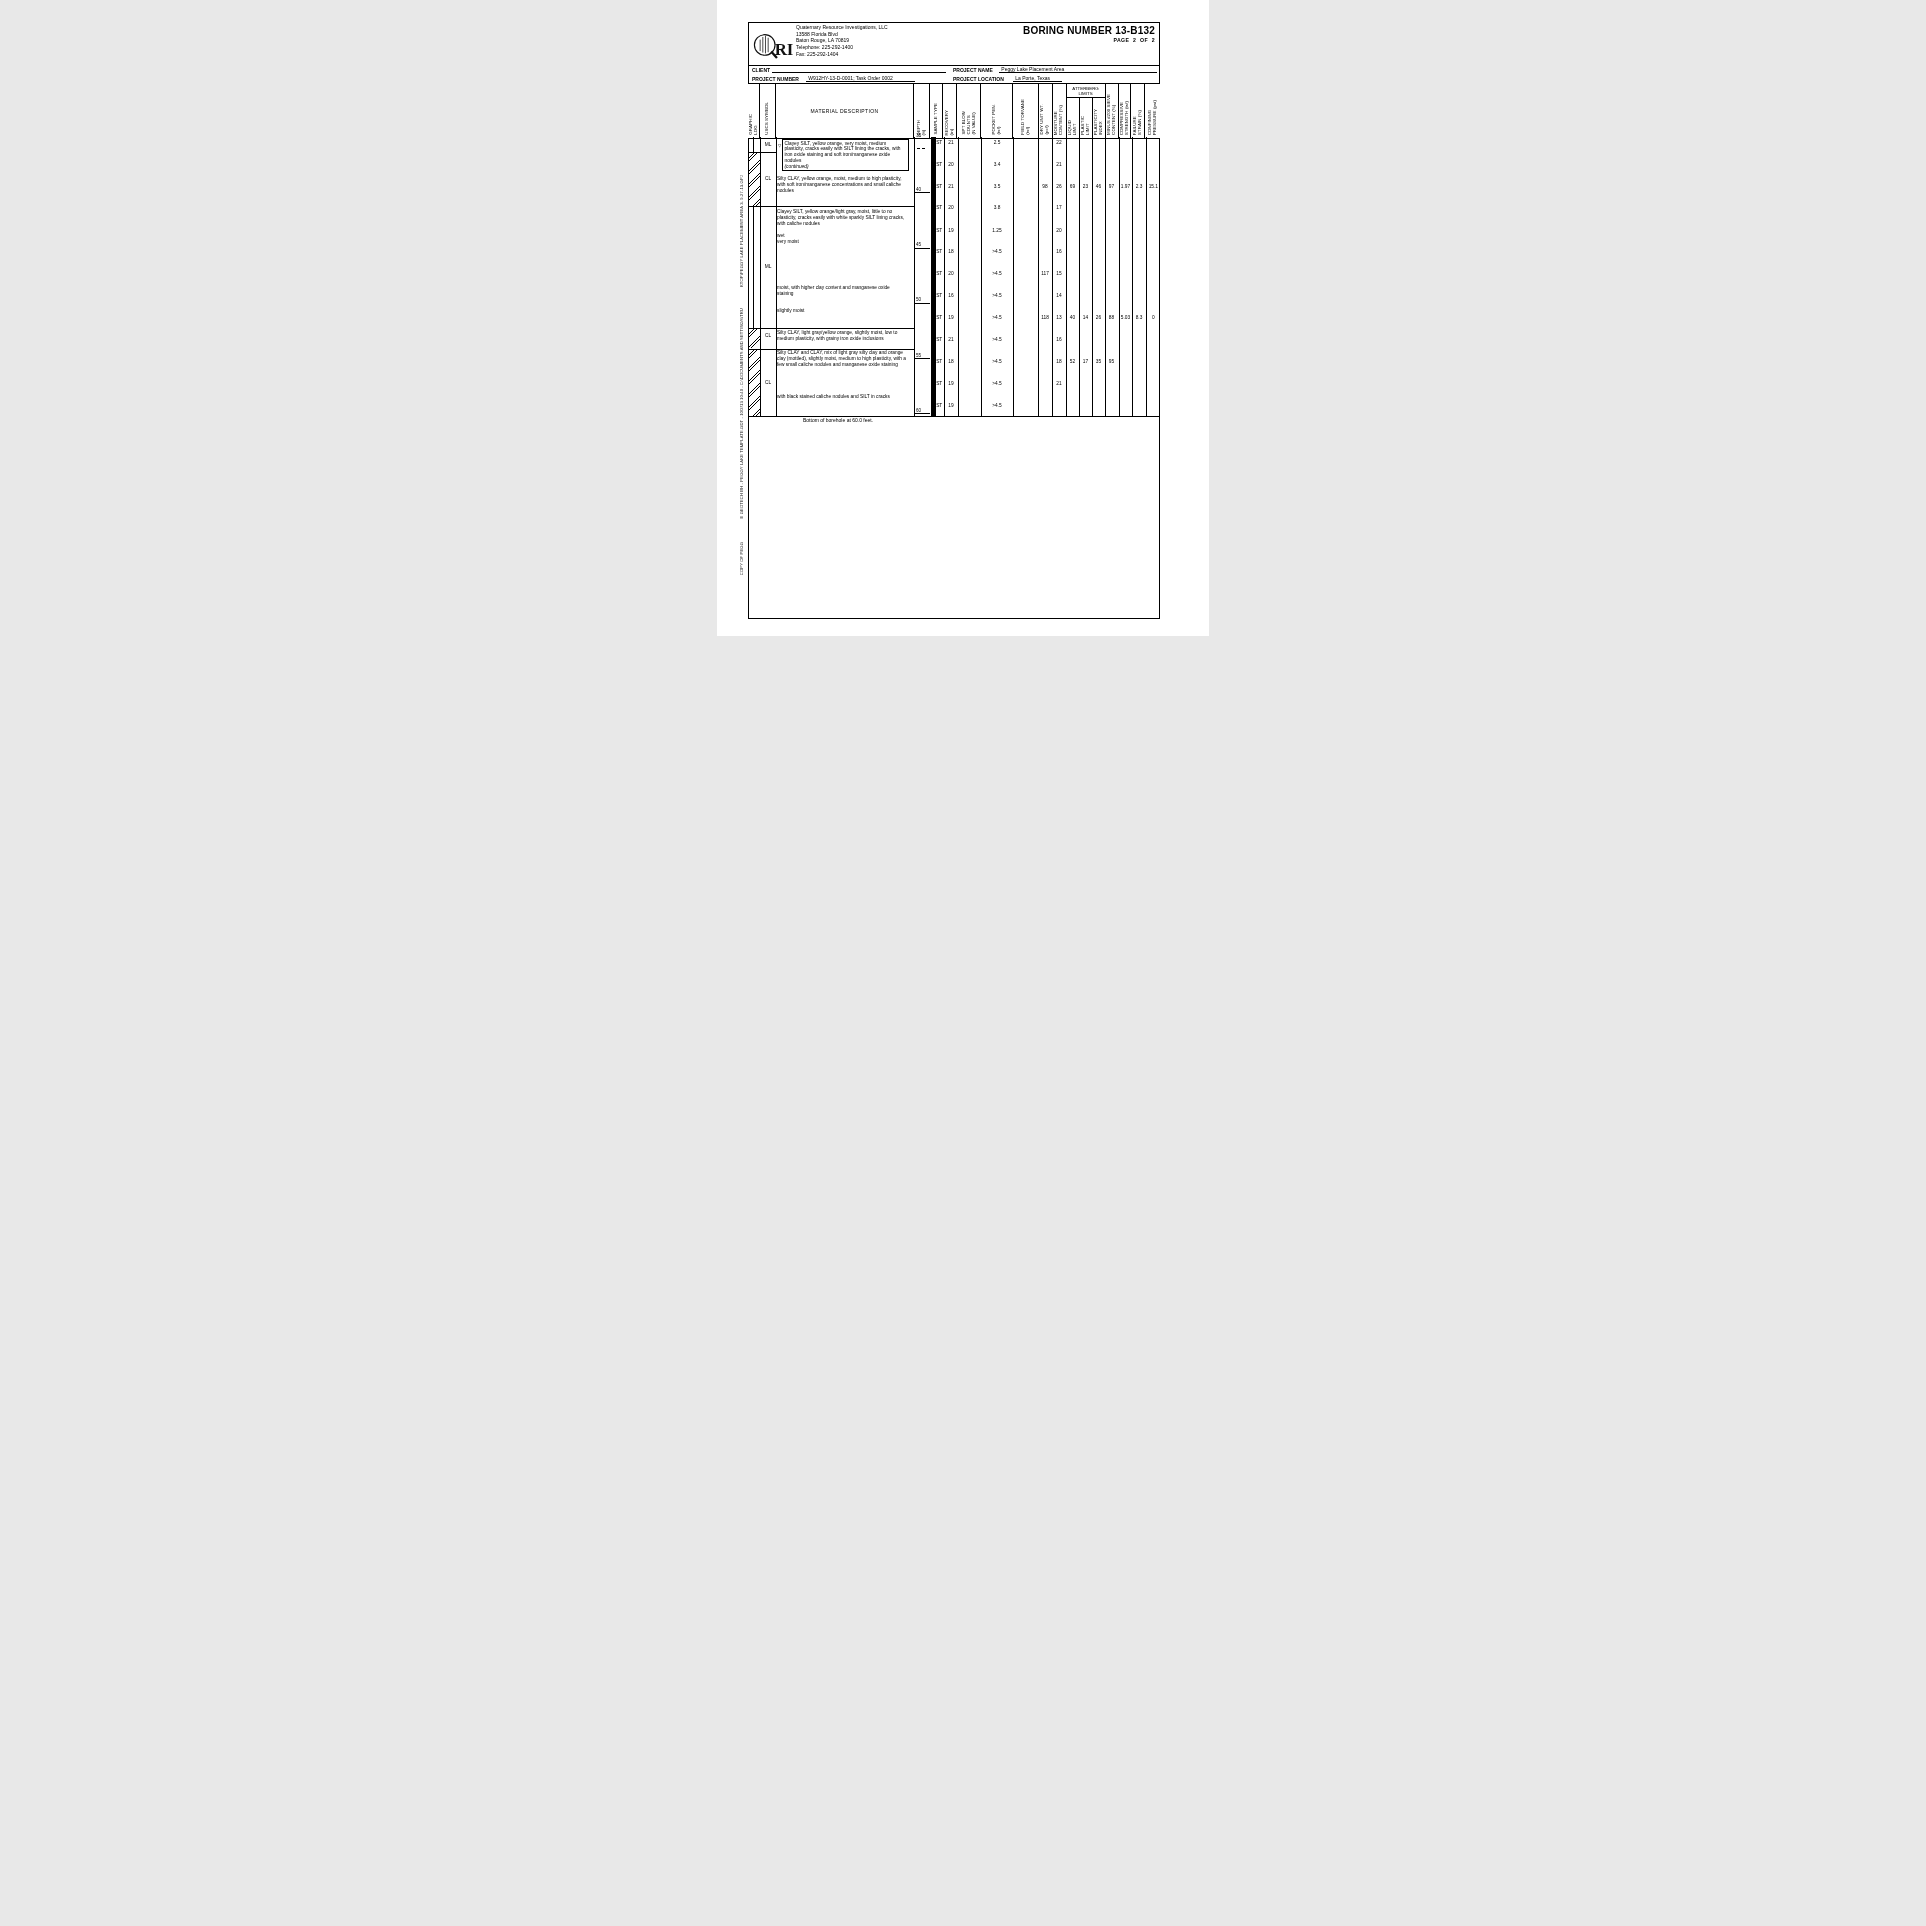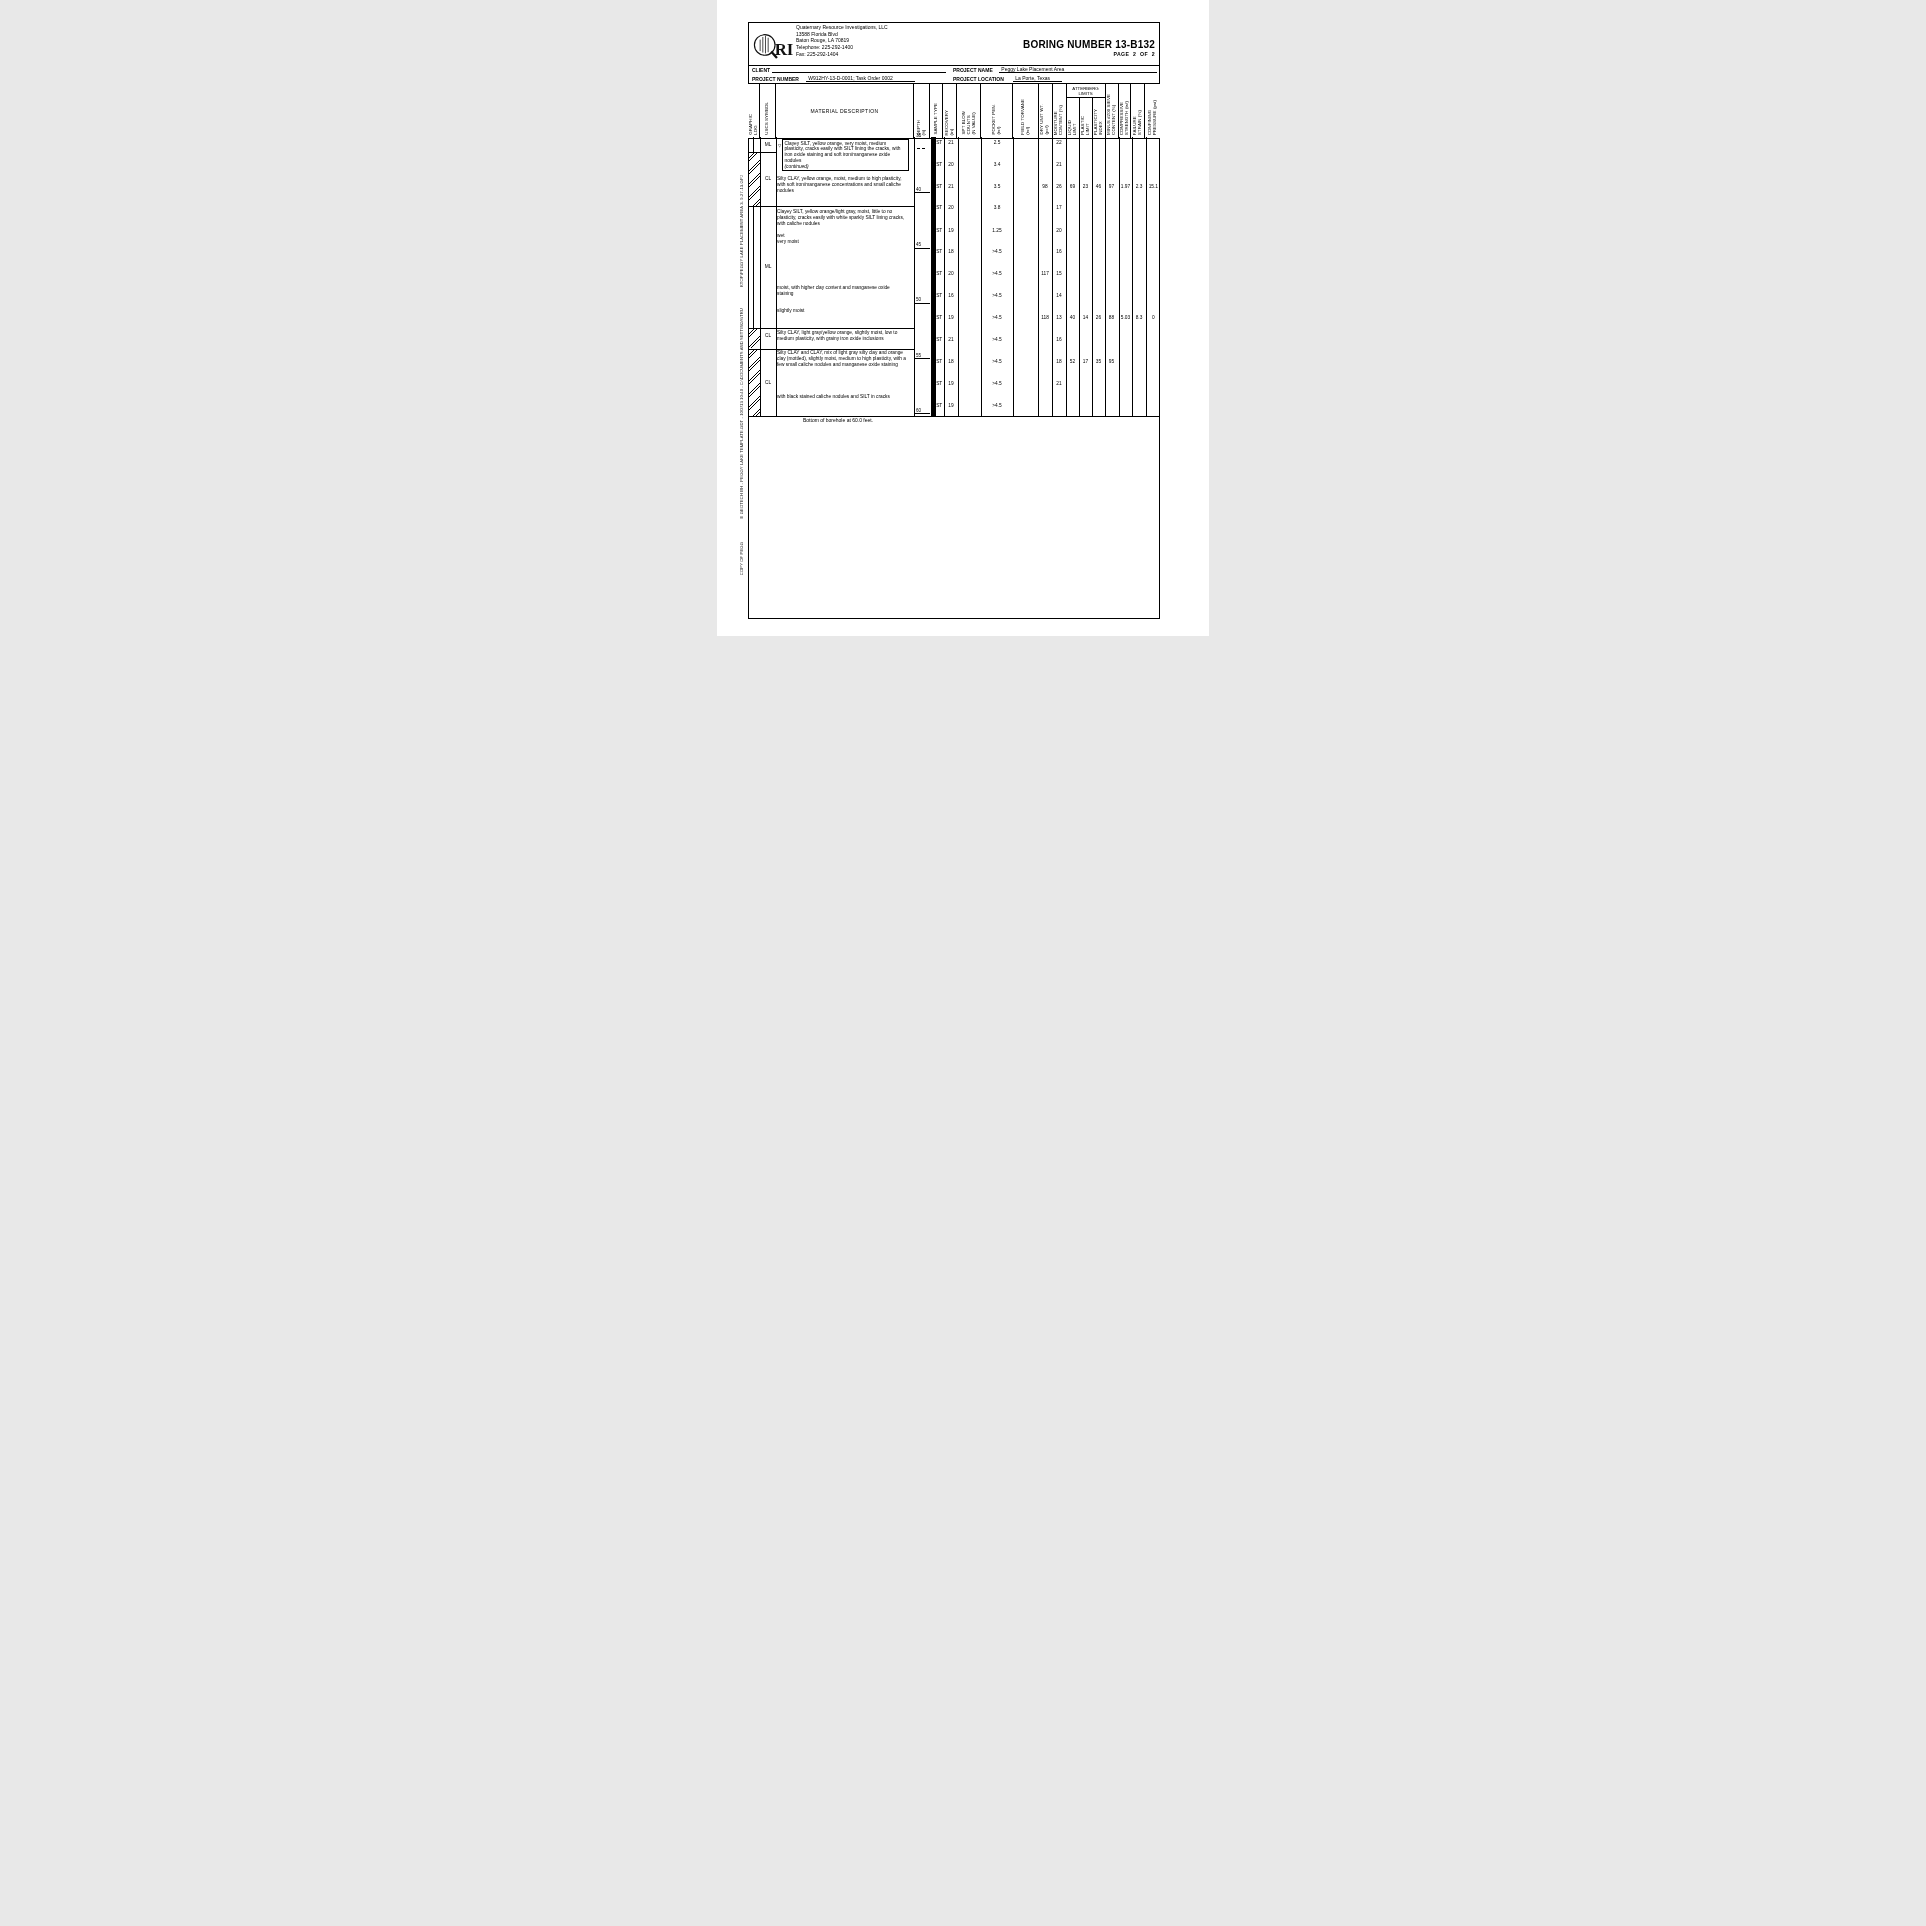--- a/index.html
+++ b/index.html
@@ -9,21 +9,21 @@
   
   .frame{position:absolute;left:31px;top:22px;width:412px;height:597px;
          border:0.6px solid #000;box-sizing:border-box;}
 
   
   .side-text{position:absolute;left:22.3px;writing-mode:vertical-rl;transform:rotate(180deg);
              font-size:4.2px;color:#222;white-space:nowrap;letter-spacing:0.1px;}
 
   
   .company{position:absolute;left:79px;top:24px;font-size:5px;line-height:6.7px;}
-  .title-block{position:absolute;right:54px;top:39px;text-align:right;}
+  .title-block{position:absolute;right:54px;top:25px;text-align:right;}
   .boring-title{font-size:10px;font-weight:bold;letter-spacing:0.2px;}
   .page-label{font-size:5.2px;font-weight:bold;letter-spacing:0.4px;white-space:pre;margin-top:0.8px;}
   .logo{position:absolute;left:34px;top:31px;}
   .hr{position:absolute;background:#000;height:0.4px;}
 
   
   .lbl{position:absolute;font-size:5px;font-weight:bold;white-space:nowrap;}
   .fld{position:absolute;font-size:5px;border-bottom:0.4px solid #000;white-space:nowrap;
        padding:0 1.5px 0.4px 2.3px;box-sizing:border-box;}
 

